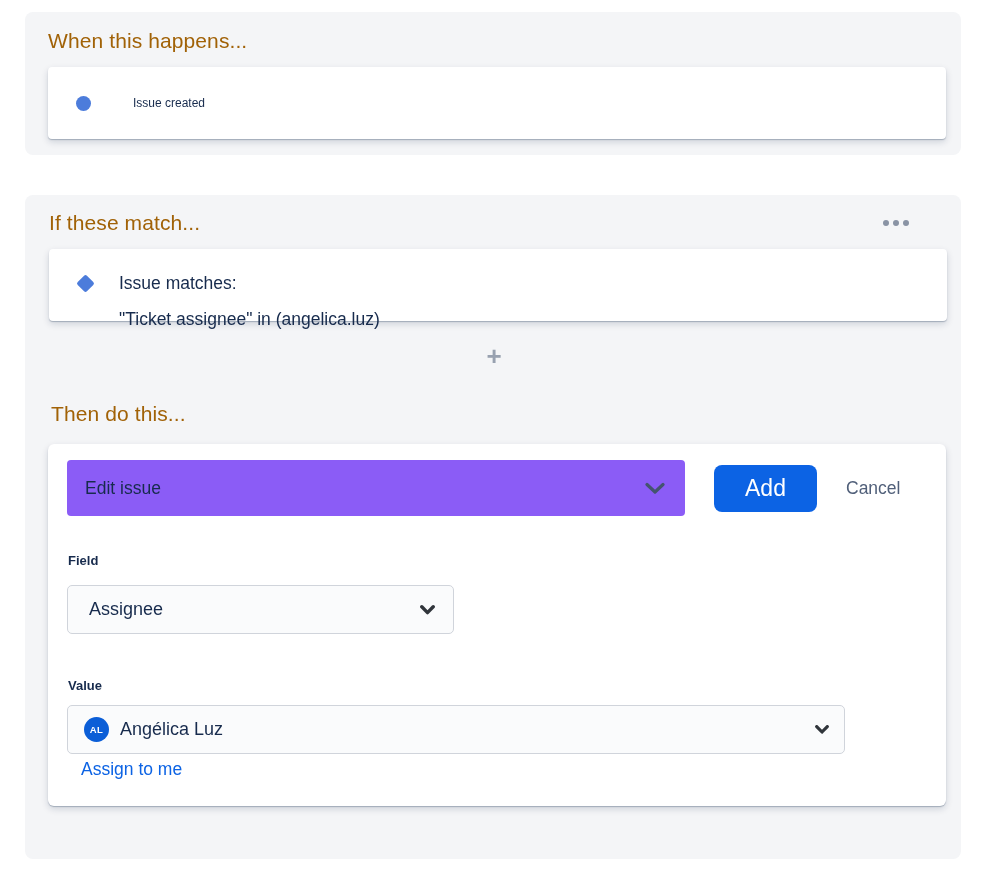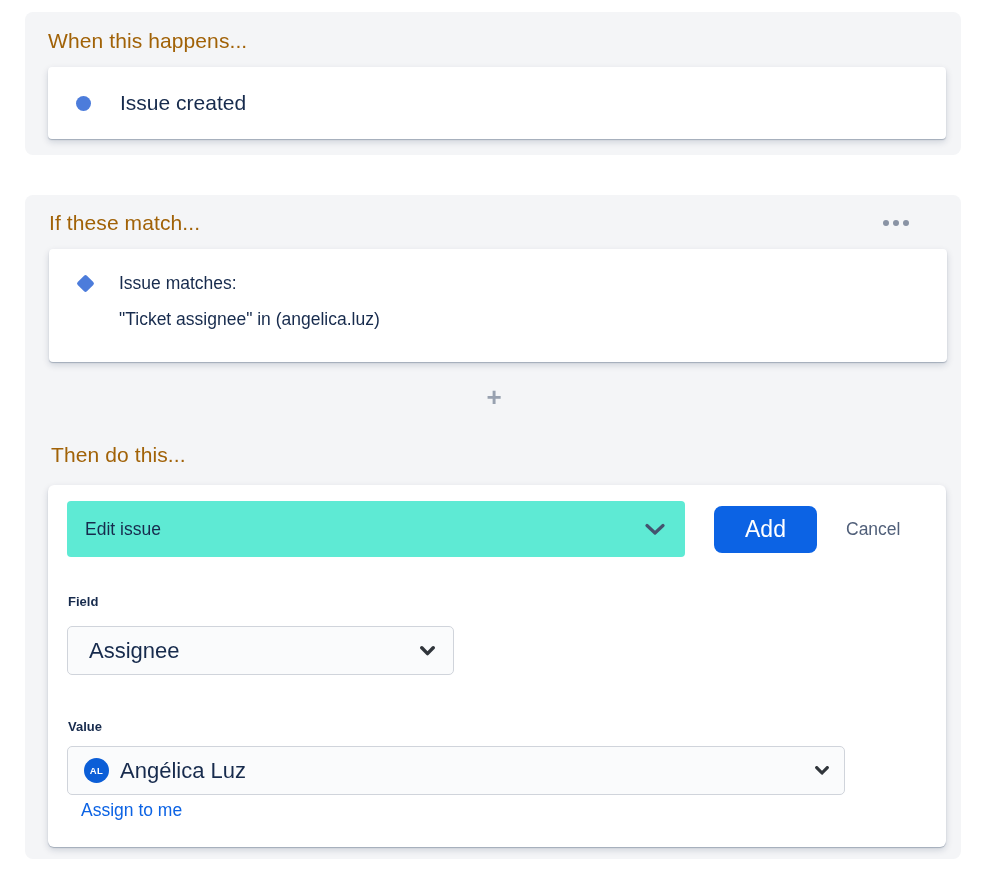--- a/index.html
+++ b/index.html
@@ -35,21 +35,21 @@
     margin-top: 14px;
   }
   .trigger-card {
     height: 72px;
     display: flex;
     align-items: center;
     padding-left: 28px;
     cursor: pointer;
   }
   .condition-card {
-    height: 113px;
+    height: 72px;
     display: flex;
     align-items: flex-start;
     padding: 16px 0 12px 28px;
     cursor: pointer;
   }
 
   .dot-icon {
     width: 15px; height: 15px;
     border-radius: 50%;
     background: #4C7CDB;
@@ -57,21 +57,21 @@
   }
   .diamond-icon {
     width: 13px; height: 13px;
     background: #4C7CDB;
     transform: rotate(45deg);
     border-radius: 2px;
     flex: 0 0 auto;
     margin-top: 12px;
     margin-left: 2px;
   }
-  .card-text { margin-left: 29px; font-size: 21px; color: #172B4D; }
+  .card-text { margin-left: 42px; font-size: 12px; color: #172B4D; }
   .condition-lines { margin-left: 27px; font-size: 17.5px; line-height: 36px; color: #172B4D; }
 
   .plus-row { display: flex; justify-content: center; margin-top: 22px; }
   .plus-btn {
     color: #98A1B0;
     font-size: 26px;
     font-weight: 700;
     line-height: 26px;
     cursor: pointer;
     user-select: none;
@@ -86,21 +86,21 @@
     width: 898px;
     margin-top: 18px;
     margin-left: -1px;
     padding: 16px 0 26px 19px;
   }
 
   .action-row { display: flex; align-items: center; }
 
   .select-flat {
     width: 618px; height: 56px;
-    background: #5eead4;
+    background: #8b5cf6;
     border-radius: 4px;
     display: flex; align-items: center;
     padding: 0 20px 0 18px;
     cursor: pointer;
   }
   .select-flat .sel-text { font-size: 17.5px; color: #172B4D; flex: 1 1 auto; }
 
   .btn-primary {
     margin-left: 29px;
     width: 103px; height: 47px;
@@ -132,21 +132,21 @@
   .select-bordered {
     background: #FAFBFC;
     border: 1px solid #D0D4DB;
     border-radius: 5px;
     height: 49px;
     display: flex; align-items: center;
     cursor: pointer;
   }
   .select-field { width: 387px; margin-top: 17px; padding: 0 18px 0 21px; }
   .select-value { width: 778px; margin-top: 12px; padding: 0 15px 0 16px; }
-  .select-bordered .sel-text { font-size: 22px; color: #172B4D; flex: 1 1 auto; }
+  .select-bordered .sel-text { font-size: 18px; color: #172B4D; flex: 1 1 auto; }
 
   .avatar {
     width: 25px; height: 25px;
     border-radius: 50%;
     background: #0B5ED7;
     color: #ffffff;
     font-size: 9.5px;
     font-weight: 700;
     display: flex; align-items: center; justify-content: center;
     margin-right: 11px;

